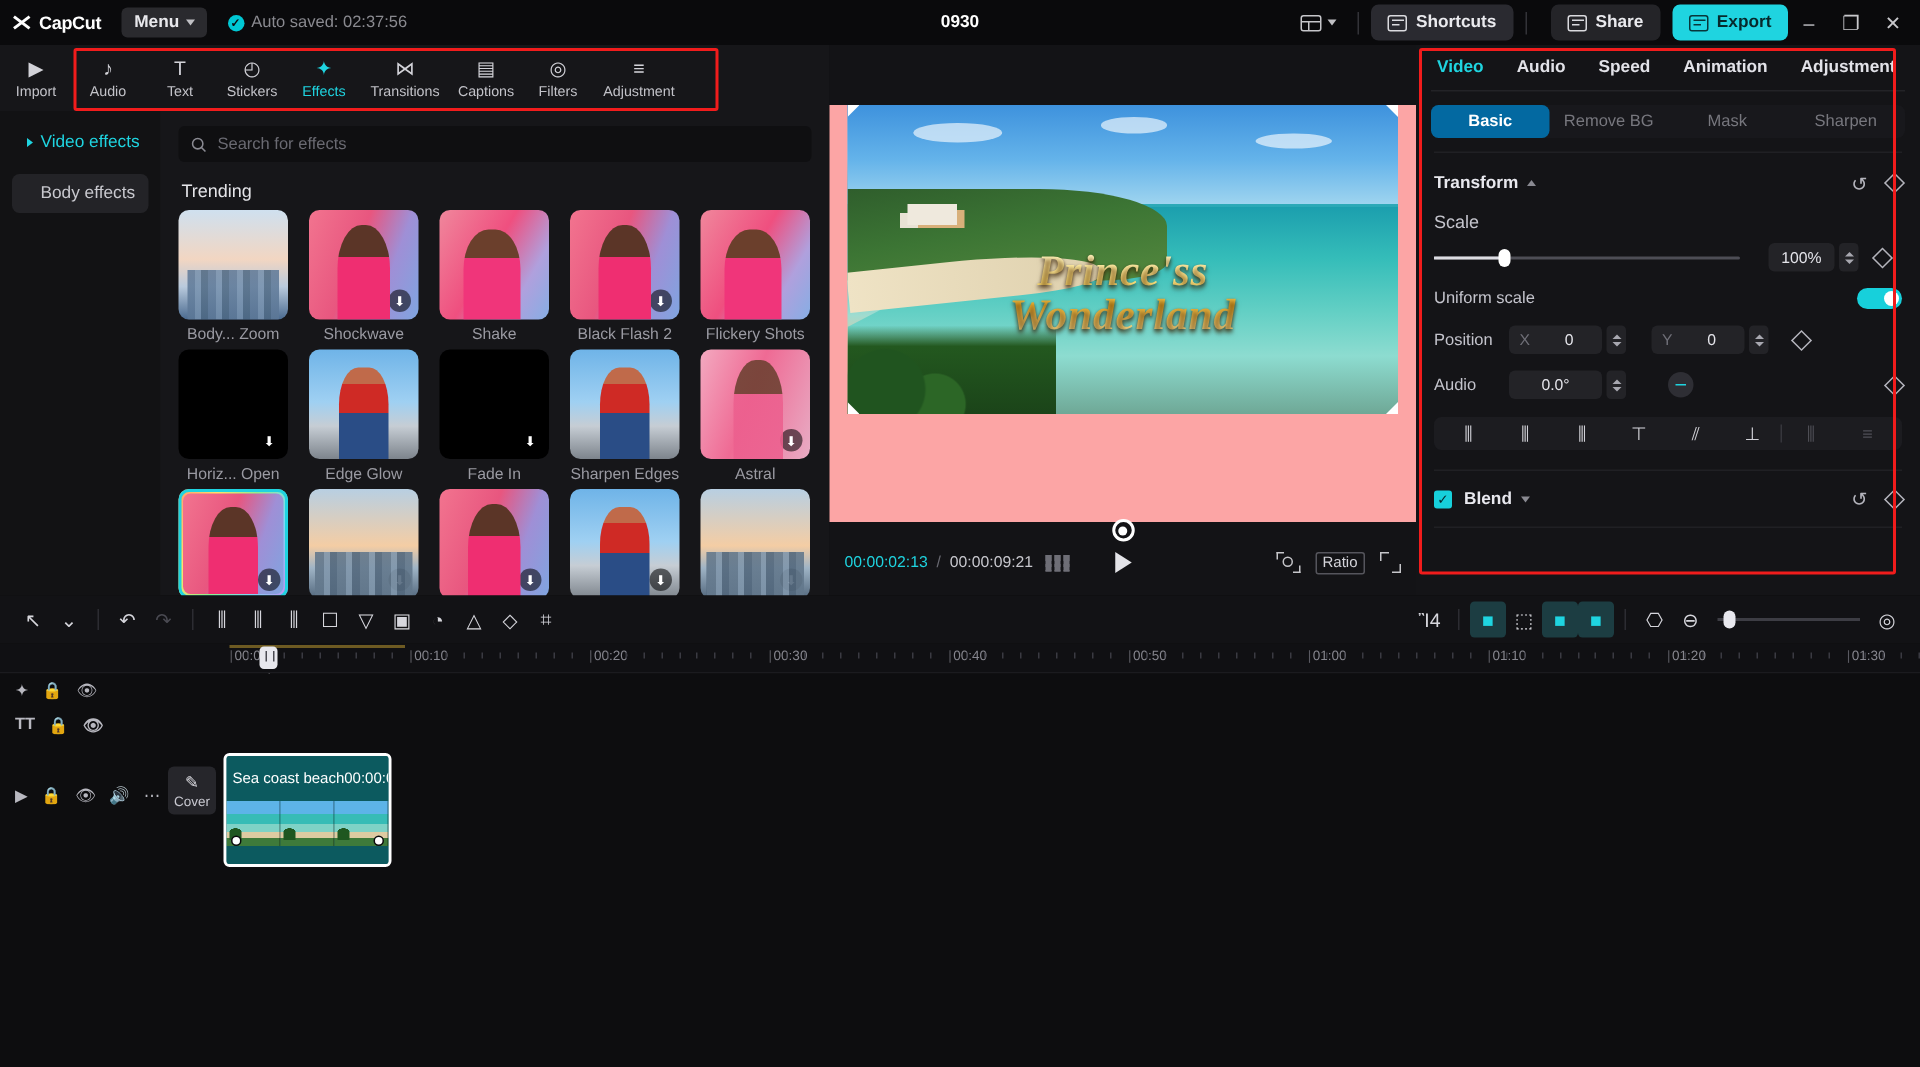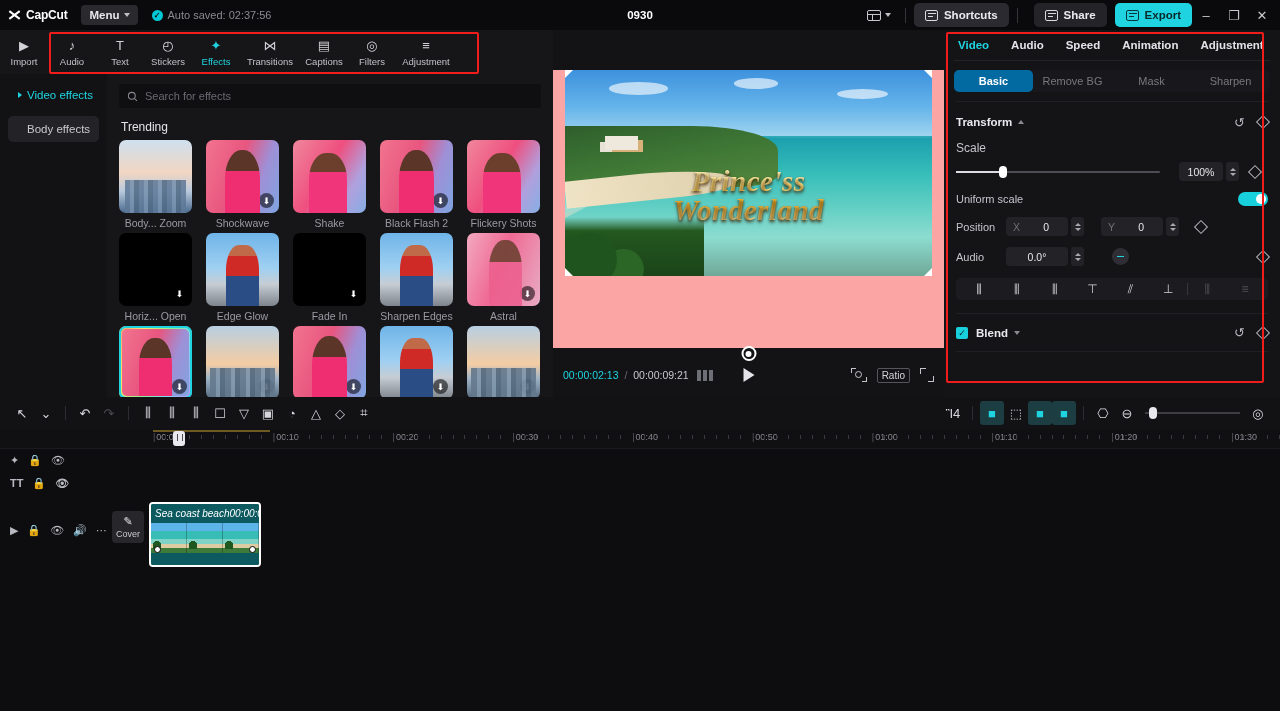--- a/index.html
+++ b/index.html
@@ -289,23 +289,23 @@
   .playhead-top:after { content: ""; position: absolute; left: 4px; top: 3px; width: 4px;
     height: 7px; border-left: 1.5px solid #4a4a52; border-right: 1.5px solid #4a4a52; }
   .playhead-line { position: absolute; top: 52px; width: 1px; height: 262px; background: #d8d8de; }
 
   .tracks { position: absolute; top: 52px; left: 0; width: 1280px; height: 262px; background: #0d0d0f; }
   .thead { position: absolute; left: 0; width: 107px; display: flex; align-items: center;
     gap: 9px; padding-left: 10px; height: 22px; }
   .thead .ti { font-size: 11px; color: #b8b8c0; cursor: pointer; }
   .vclip { position: absolute; border-radius: 4px; overflow: hidden;
     border: 2px solid #ffffff; background: #0c5a5f; cursor: pointer; }
-  .vclip .hd { height: 19px; font-size: 10px; color: #fff; display: flex;
+  .vclip .hd { height: 30px; font-size: 10px; color: #fff; display: flex;
     align-items: center; justify-content: space-between; padding: 0 4px; background: #0c5a5f;
-    white-space: nowrap; overflow: hidden; font-style: italic; }
+    white-space: nowrap; overflow: hidden; }
   .vclip .film { height: 30px; display: flex; }
   .vclip .fr { flex: 1; background:
       linear-gradient(180deg,#5db4e8 0 28%,#37bcb6 28% 52%,#7fd2c6 52% 70%,#ddcba2 70% 82%,#3e7a3a 82% 100%);
     border-right: 1px solid rgba(0,0,0,.25); position: relative; }
   .vclip .fr:after { content:""; position:absolute; left:6%; bottom:12%; width:24%; height:48%;
     background: radial-gradient(circle at 50% 80%, #1f5720 0 42%, transparent 43%); }
   .vclip .ft { height: 12px; background: #0c5a5f; }
   .vclip .dot { position: absolute; width: 7px; height: 7px; border-radius: 50%; background: #fff;
     border: 1px solid #0a0a0c; }
   .cover-btn { position: absolute; width: 32px; height: 32px; background: #26262b; border-radius: 4px;

